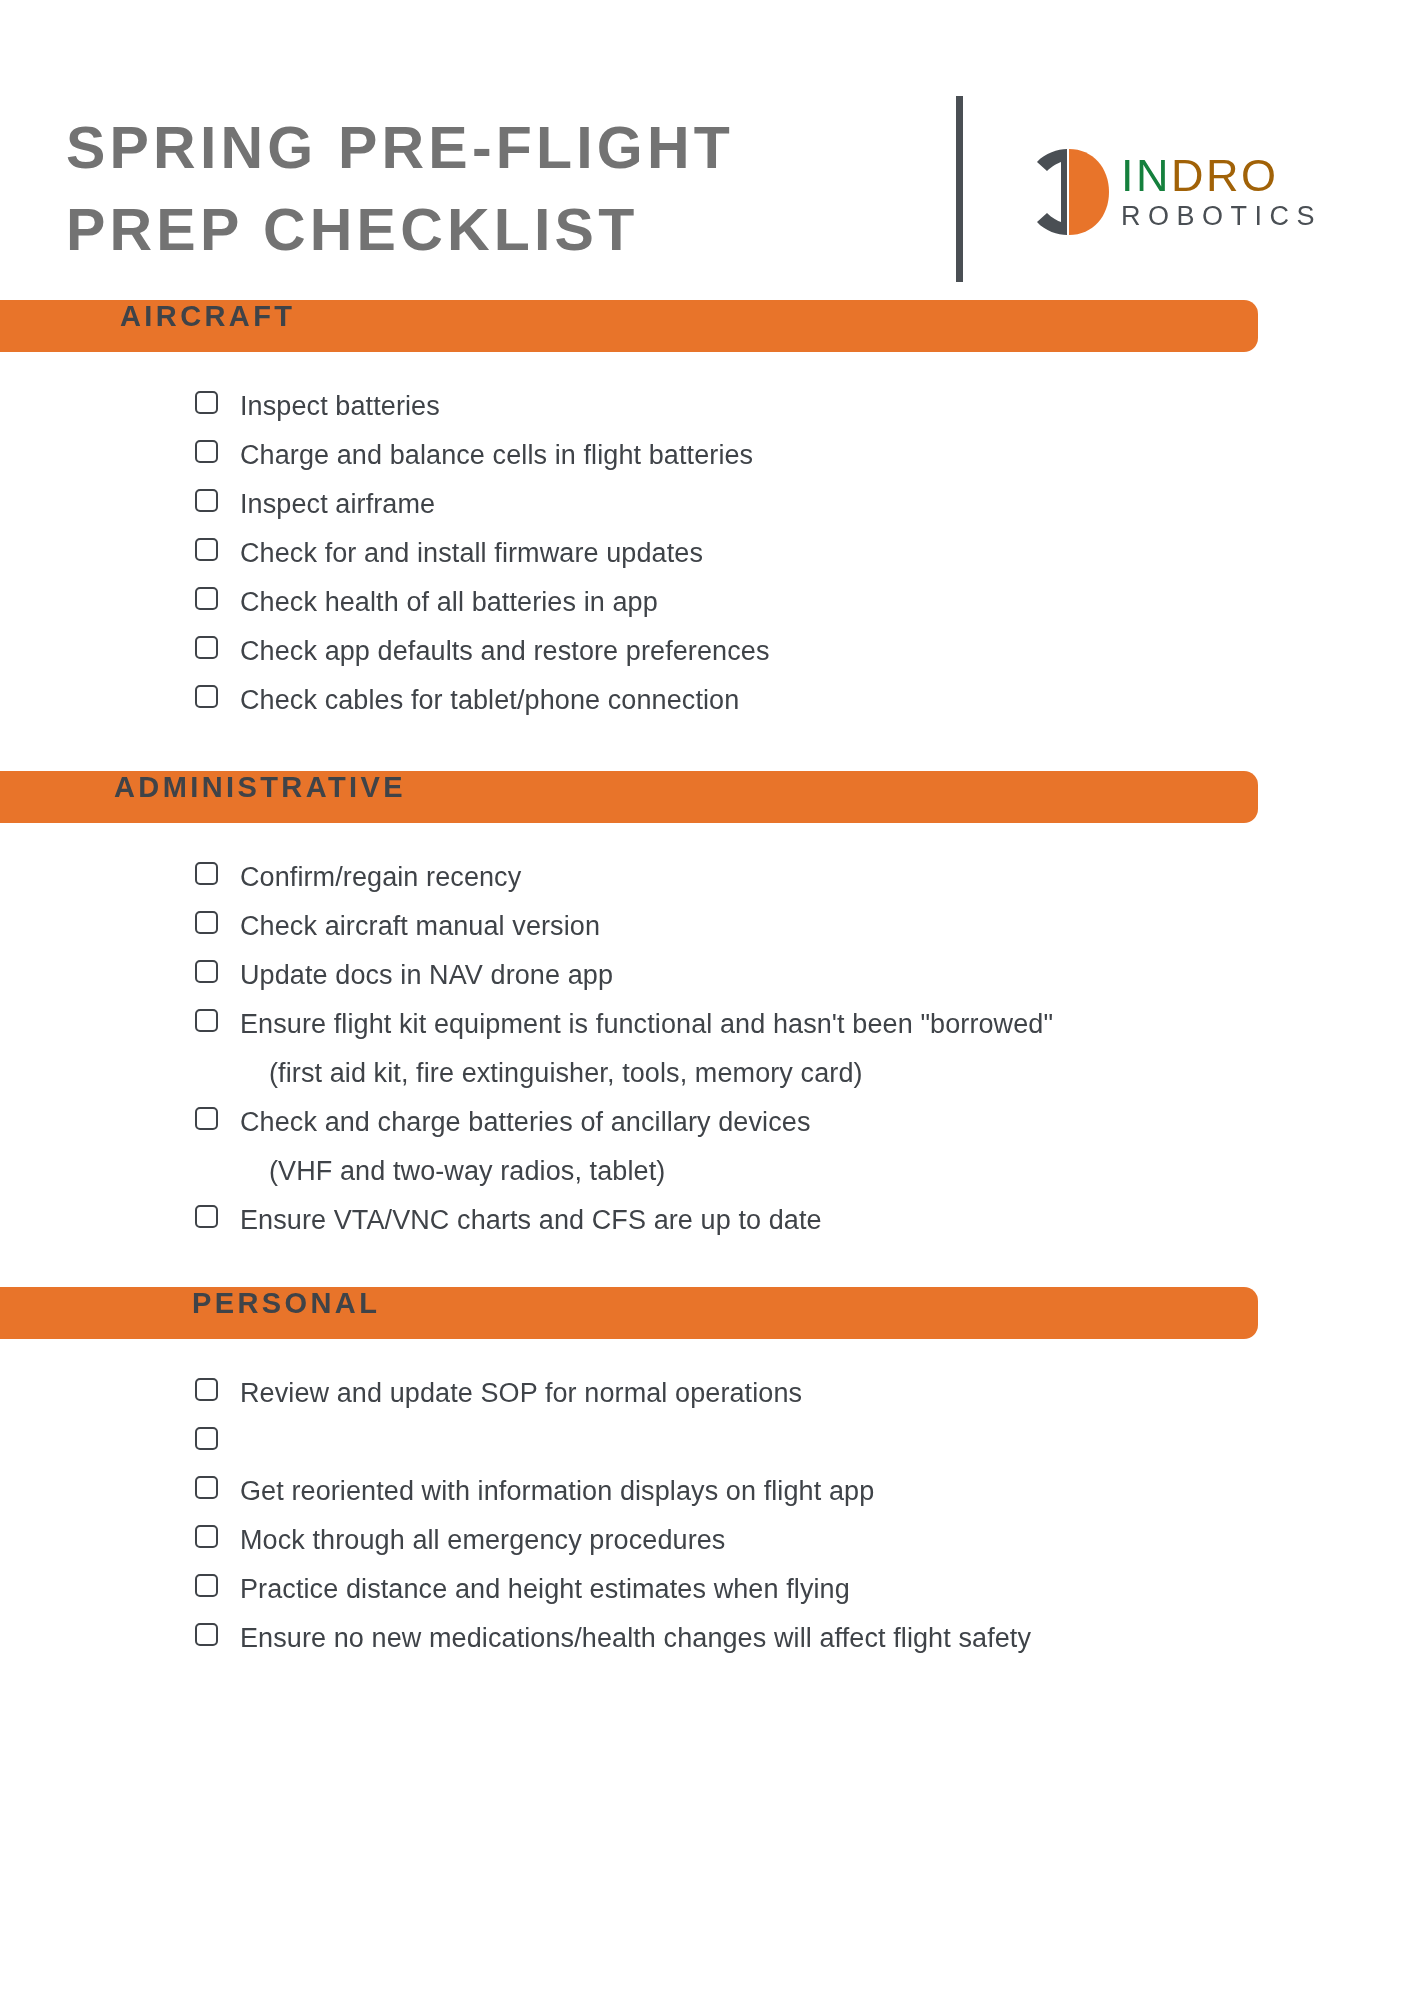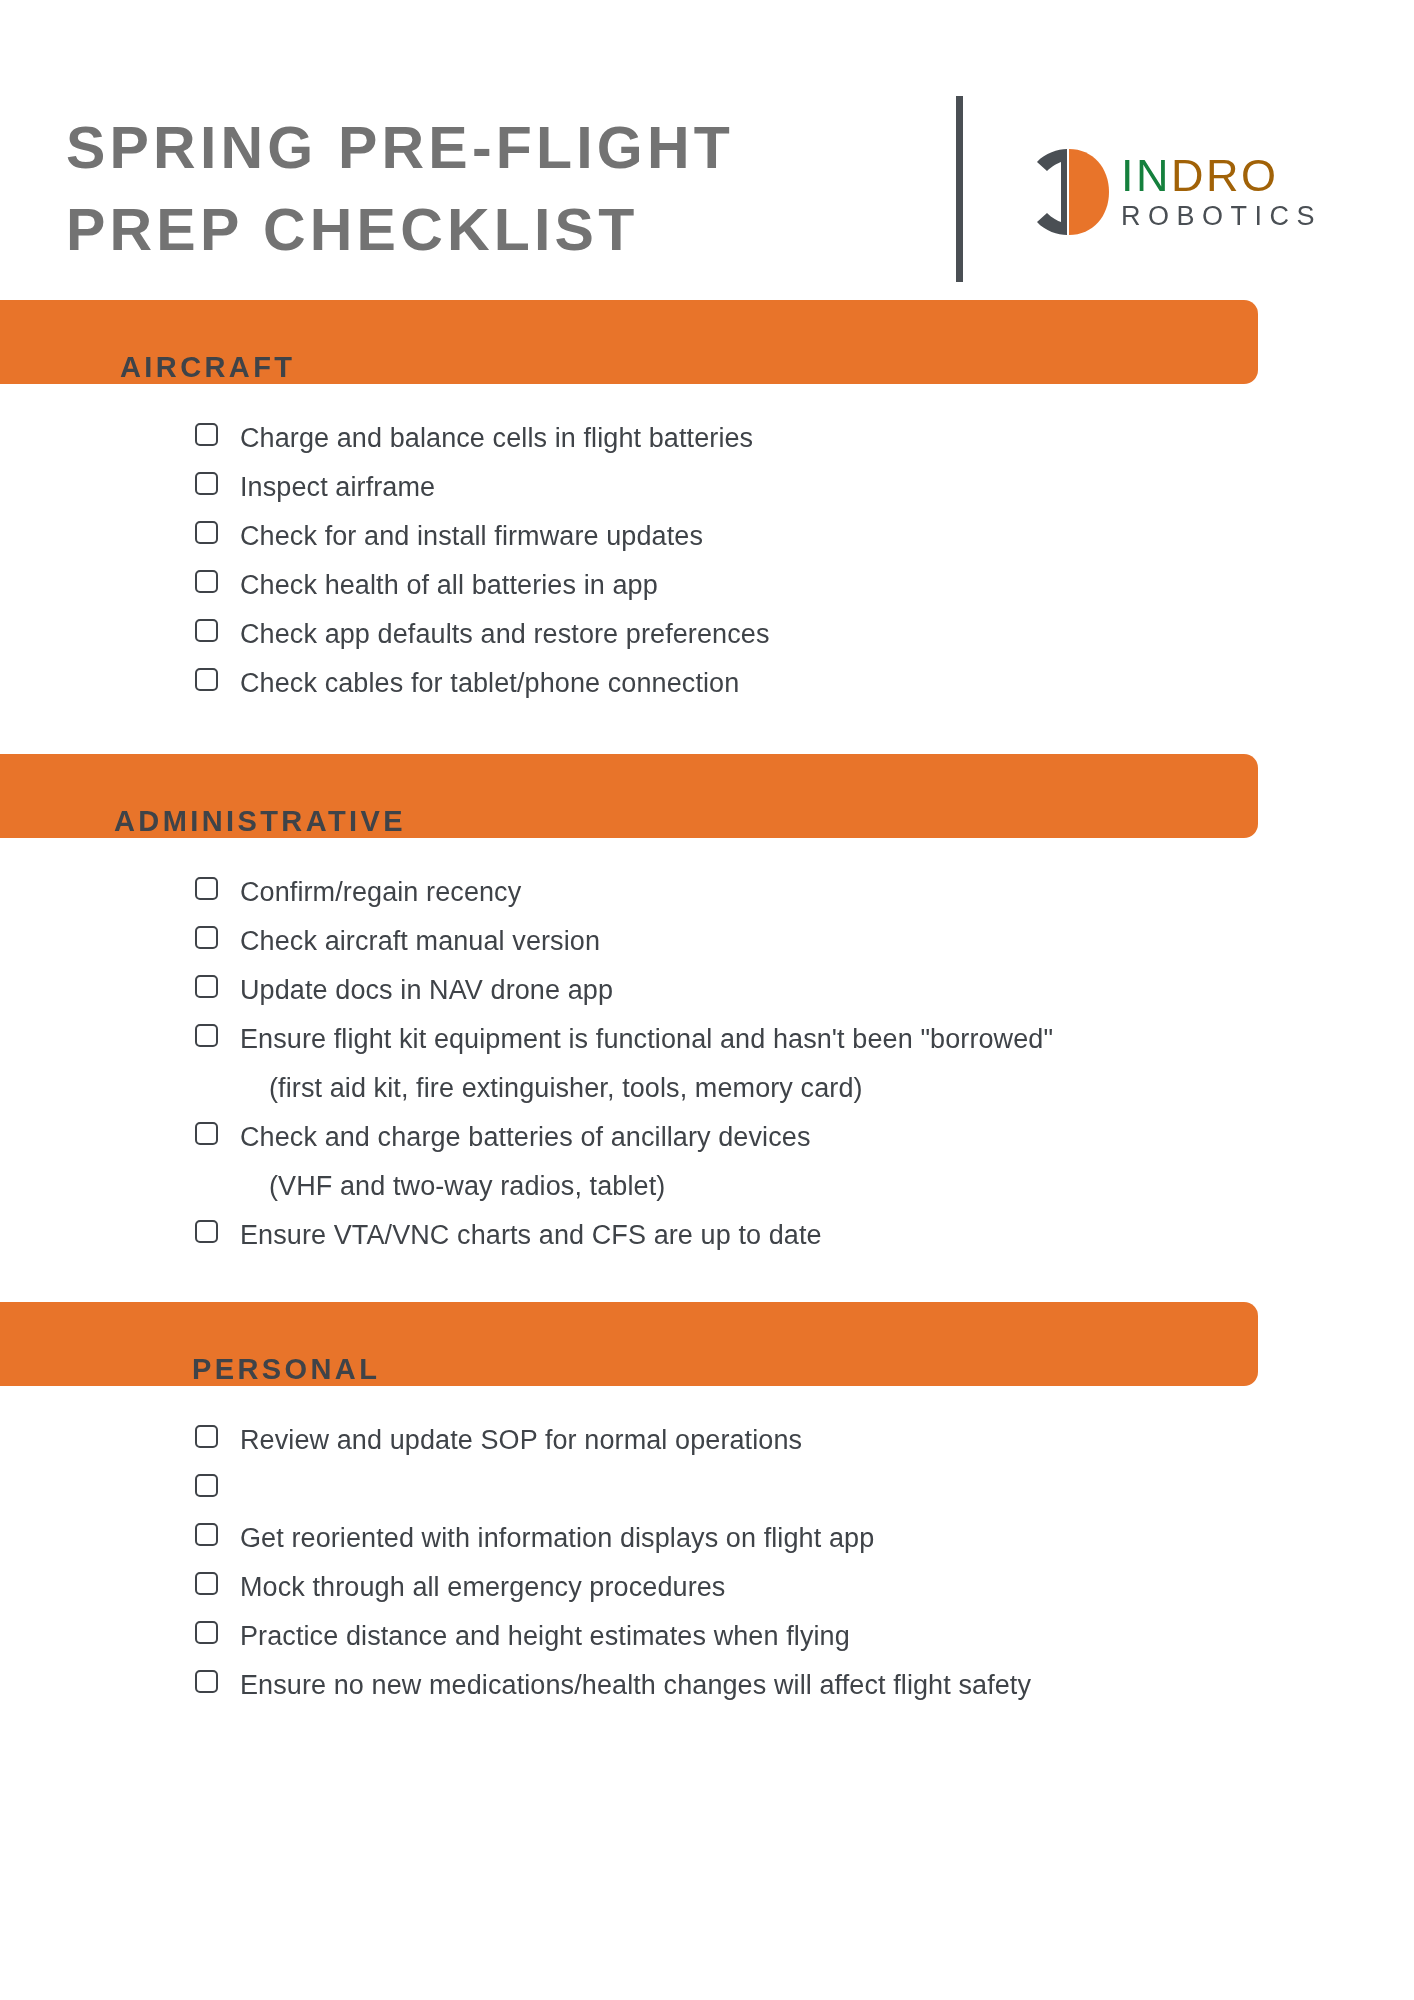--- a/index.html
+++ b/index.html
@@ -92,26 +92,26 @@
     line-height: 32px;
     color: #4a4f54;
     white-space: nowrap;
   }
 
   
   .section { width: 100%; }
 
   .band {
     background: #e8742a;
-    height: 84px;
+    height: 52px;
     border-top-right-radius: 14px;
     border-bottom-right-radius: 14px;
     width: 1258px;
     display: flex;
-    align-items: flex-end;
+    align-items: flex-start;
   }
 
   .band-label {
     font-size: 29px;
     font-weight: bold;
     letter-spacing: 3.4px;
     color: #3f4348;
     white-space: nowrap;
   }
 
@@ -194,20 +194,24 @@
   </div>
 
   <div class="section">
     <div class="band band-aircraft">
       <span class="band-label">AIRCRAFT</span>
     </div>
     <div class="items">
 
       <div class="item">
         <span class="checkbox"></span>
+        <span class="item-label">Inspect batteries</span>
+      </div>
+      <div class="item">
+        <span class="checkbox"></span>
         <span class="item-label">Charge and balance cells in flight batteries</span>
       </div>
       <div class="item">
         <span class="checkbox"></span>
         <span class="item-label">Inspect airframe</span>
       </div>
       <div class="item">
         <span class="checkbox"></span>
         <span class="item-label">Check for and install firmware updates</span>
       </div>

